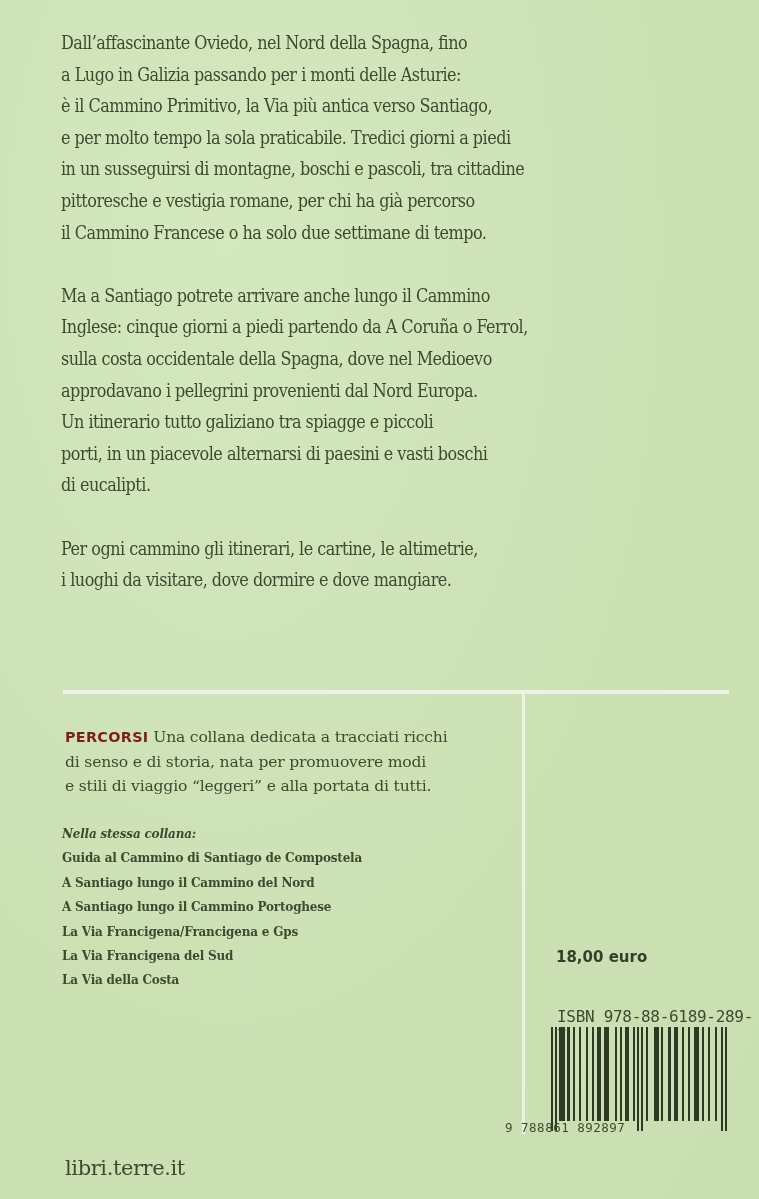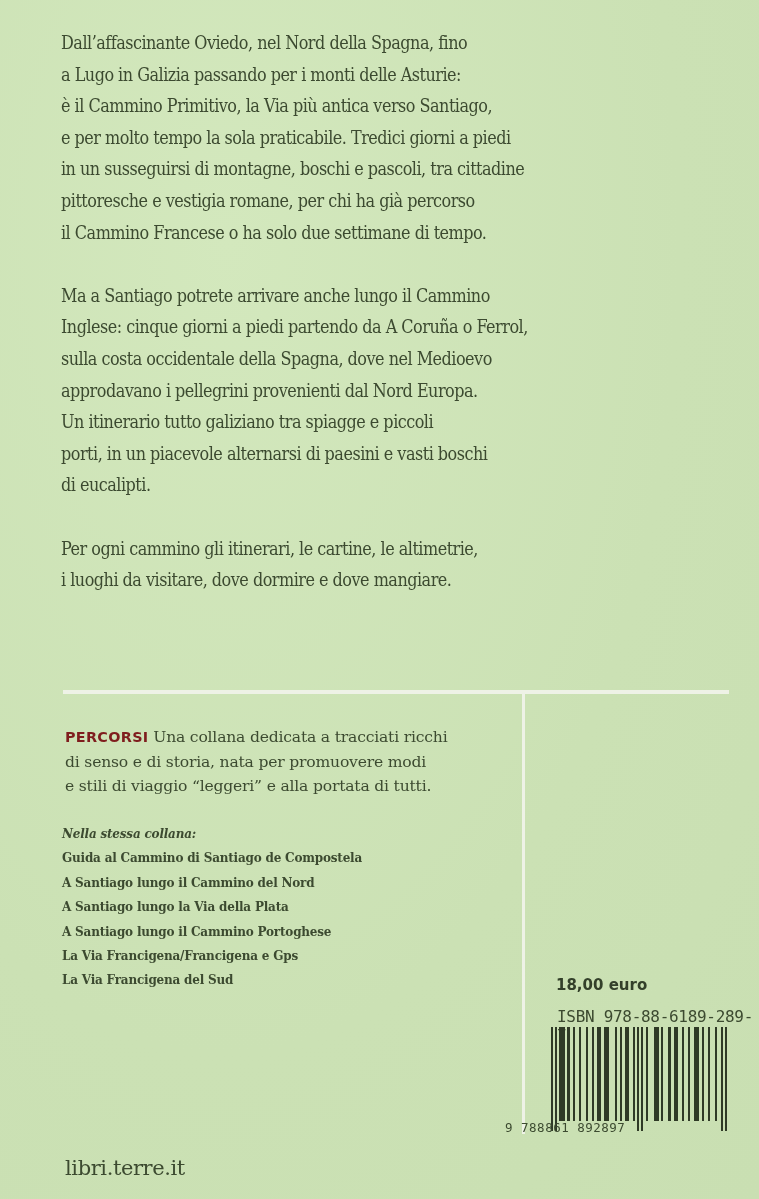--- a/index.html
+++ b/index.html
@@ -81,21 +81,21 @@
     .site {
       position: absolute;
       left: 65px;
       top: 1156px;
       font-size: 21px;
       letter-spacing: -0.4px;
     }
     .price {
       position: absolute;
       left: 556px;
-      top: 976px;
+      top: 948px;
       font-family: "DejaVu Sans", sans-serif;
       font-weight: bold;
       font-size: 15px;
       color: #33402a;
     }
     .isbn {
       position: absolute;
       left: 557px;
       top: 1007px;
       font-family: "DejaVu Sans Mono", monospace;
@@ -155,24 +155,24 @@
 <div class="series">
   <div><span class="series-tag">PERCORSI</span><span> Una collana dedicata a tracciati ricchi</span></div>
   <div>di senso e di storia, nata per promuovere modi</div>
   <div>e stili di viaggio “leggeri” e alla portata di tutti.</div>
 </div>
 
 <div class="list-block">
   <div class="list-heading">Nella stessa collana:</div>
   <div>Guida al Cammino di Santiago de Compostela</div>
   <div>A Santiago lungo il Cammino del Nord</div>
-  <div>A Santiago lungo la Via della Plata</div>
   <div>A Santiago lungo il Cammino Portoghese</div>
   <div>La Via Francigena/Francigena e Gps</div>
   <div>La Via Francigena del Sud</div>
+  <div>La Via della Costa</div>
 </div>
 
 <div class="site">libri.terre.it</div>
 
 <div class="price">18,00 euro</div>
 <div class="isbn">ISBN 978-88-6189-289-7</div>
 
 <svg class="barcode" viewBox="0 0 180 104" preserveAspectRatio="none">
   <g fill="#2f3a26">
     <rect x="0" y="0" width="2" height="104"></rect>

